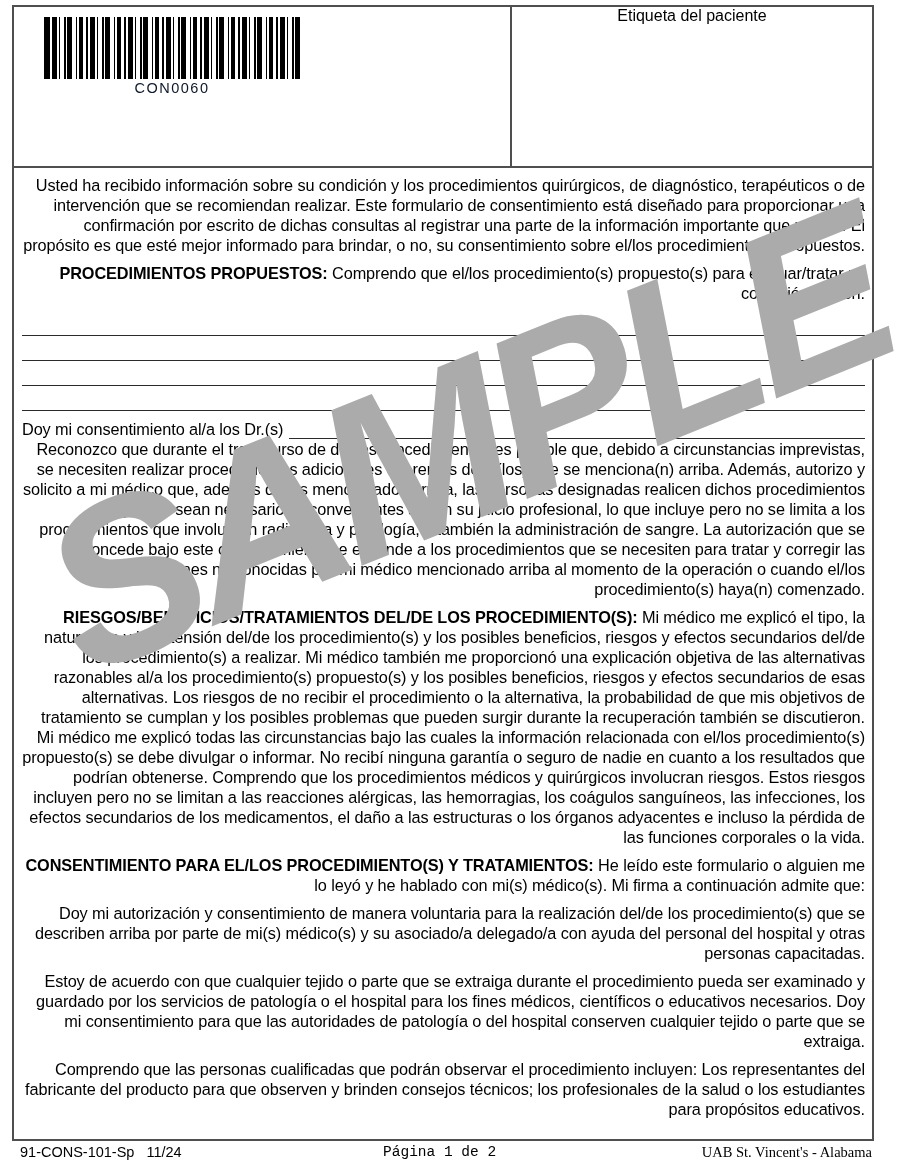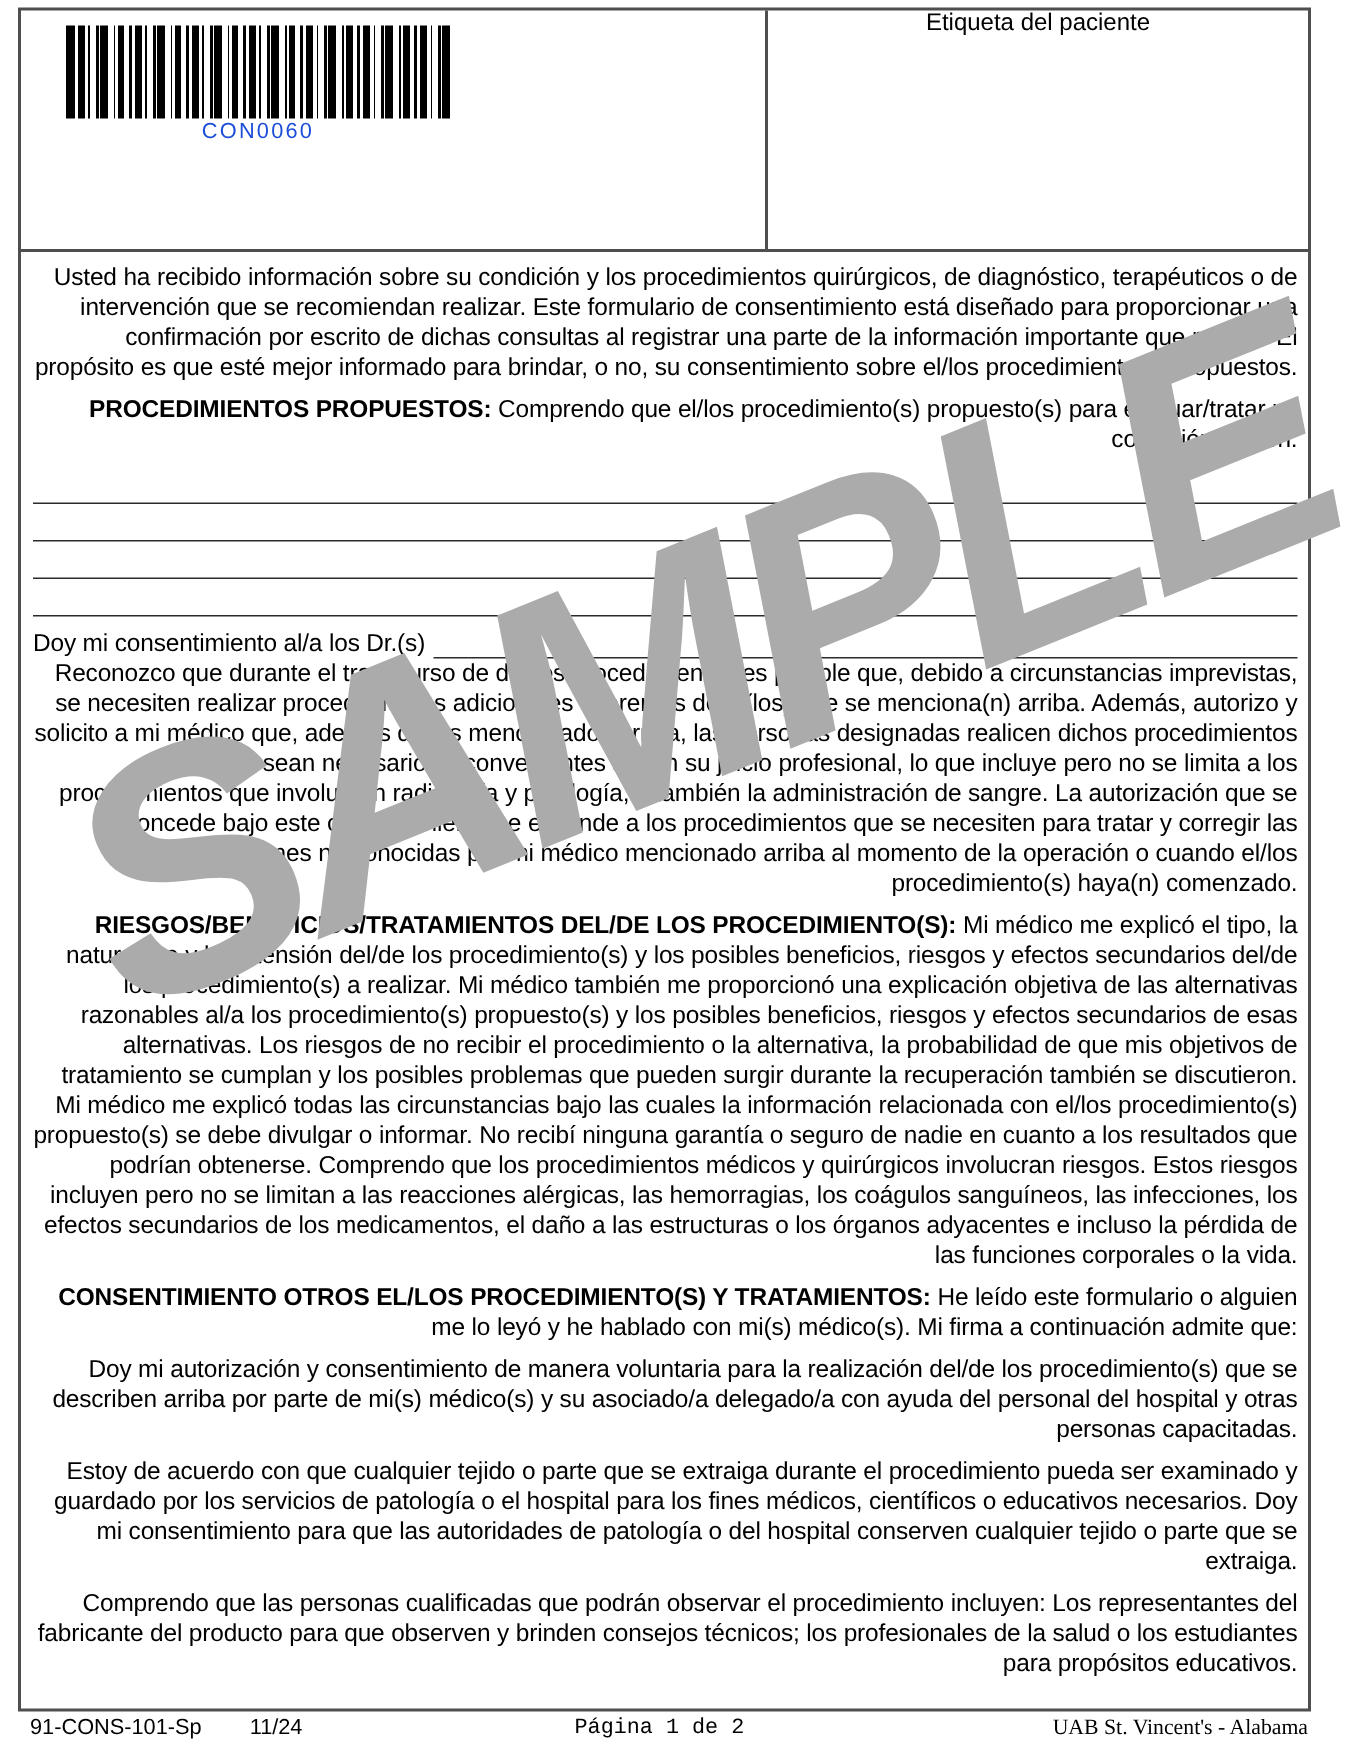--- a/index.html
+++ b/index.html
@@ -18,21 +18,21 @@
     font-size:16px;padding-bottom:14px;box-sizing:border-box;
   }
   .barcode{
     width:256px;height:62px;margin-left:20px;
     border-left:4px solid #000;border-right:4px solid #000;box-sizing:border-box;
     background:repeating-linear-gradient(90deg,
       #000 0 2px,#fff 2px 4px,#000 4px 9px,#fff 9px 11px,#000 11px 12px,
       #fff 12px 16px,#000 16px 18px,#fff 18px 19px,#000 19px 24px,#fff 24px 28px,
       #000 28px 29px,#fff 29px 31px,#000 31px 35px,#fff 35px 38px);
   }
-  .barcode-label{width:264px;margin-left:16px;text-align:center;font-size:14.5px;color:#1d4ed8;
+  .barcode-label{width:264px;margin-left:16px;text-align:center;font-size:14.5px;color:#0f172a;
     letter-spacing:1.5px;margin-top:1px;}
   .doc-title{margin-top:6px;font-weight:bold;font-size:13.8px;line-height:20.5px;letter-spacing:-0.1px;}
   .body-text{
     padding:7px 7px 0 8px;font-size:16.3px;line-height:20px;letter-spacing:-0.1px;
     height:973px;overflow:hidden;box-sizing:border-box;text-align:right;
   }
   .para{margin:0 0 8px 0;}
   .bold{font-weight:bold;}
   .write-lines{margin:4px 0 8px 0;}
   .write-line{height:24px;border-bottom:1.5px solid #2b2b2b;}
@@ -42,21 +42,21 @@
     position:absolute;left:15px;top:185px;width:900px;height:510px;
     display:flex;align-items:center;justify-content:center;
     transform:rotate(-22deg);z-index:20;pointer-events:none;
     font-weight:bold;font-style:italic;font-size:226px;letter-spacing:-10px;white-space:nowrap;
   }
   .footer{
     position:absolute;left:12px;top:1144px;width:862px;box-sizing:border-box;
     padding:0 2px 0 8px;font-size:14.5px;
   }
   .footer-left{position:absolute;left:8px;top:0;}
-  .footer-rev{margin-left:32px;}
+  .footer-rev{margin-left:12px;}
   .footer-center{position:absolute;left:50%;top:0;transform:translateX(-53%);font-family:Liberation Mono, monospace;}
   .footer-right{position:absolute;right:2px;top:0;font-family:Liberation Serif, serif;}
 </style>
 </head>
 <body>
 
 <div class="frame">
 
   <div class="header">
     <div class="header-left">
@@ -91,21 +91,21 @@
       </div>
       <div>Reconozco que durante el transcurso de dichos procedimientos es posible que, debido a circunstancias imprevistas, se necesiten realizar procedimientos adicionales diferentes de el(los) que se menciona(n) arriba. Además, autorizo y solicito a mi médico que, además de los mencionados arriba, las personas designadas realicen dichos procedimientos ya que sean necesarios y convenientes según su juicio profesional, lo que incluye pero no se limita a los procedimientos que involucran radiología y patología, y también la administración de sangre. La autorización que se concede bajo este consentimiento se extiende a los procedimientos que se necesiten para tratar y corregir las condiciones no conocidas por mi médico mencionado arriba al momento de la operación o cuando el/los procedimiento(s) haya(n) comenzado.</div>
     </div>
 
     <div class="para">
       <span class="bold">RIESGOS/BENEFICIOS/TRATAMIENTOS DEL/DE LOS PROCEDIMIENTO(S):</span>
       <span>Mi médico me explicó el tipo, la naturaleza y la extensión del/de los procedimiento(s) y los posibles beneficios, riesgos y efectos secundarios del/de los procedimiento(s) a realizar. Mi médico también me proporcionó una explicación objetiva de las alternativas razonables al/a los procedimiento(s) propuesto(s) y los posibles beneficios, riesgos y efectos secundarios de esas alternativas. Los riesgos de no recibir el procedimiento o la alternativa, la probabilidad de que mis objetivos de tratamiento se cumplan y los posibles problemas que pueden surgir durante la recuperación también se discutieron. Mi médico me explicó todas las circunstancias bajo las cuales la información relacionada con el/los procedimiento(s) propuesto(s) se debe divulgar o informar. No recibí ninguna garantía o seguro de nadie en cuanto a los resultados que podrían obtenerse. Comprendo que los procedimientos médicos y quirúrgicos involucran riesgos. Estos riesgos incluyen pero no se limitan a las reacciones alérgicas, las hemorragias, los coágulos sanguíneos, las infecciones, los efectos secundarios de los medicamentos, el daño a las estructuras o los órganos adyacentes e incluso la pérdida de las funciones corporales o la vida.</span>
     </div>
 
     <div class="para">
-      <span class="bold">CONSENTIMIENTO OTROS EL/LOS PROCEDIMIENTO(S) Y TRATAMIENTOS:</span>
+      <span class="bold">CONSENTIMIENTO PARA EL/LOS PROCEDIMIENTO(S) Y TRATAMIENTOS:</span>
       <span>He leído este formulario o alguien me lo leyó y he hablado con mi(s) médico(s). Mi firma a continuación admite que:</span>
     </div>
 
     <div class="para">Doy mi autorización y consentimiento de manera voluntaria para la realización del/de los procedimiento(s) que se describen arriba por parte de mi(s) médico(s) y su asociado/a delegado/a con ayuda del personal del hospital y otras personas capacitadas.</div>
     <div class="para">Estoy de acuerdo con que cualquier tejido o parte que se extraiga durante el procedimiento pueda ser examinado y guardado por los servicios de patología o el hospital para los fines médicos, científicos o educativos necesarios. Doy mi consentimiento para que las autoridades de patología o del hospital conserven cualquier tejido o parte que se extraiga.</div>
     <div class="para">Comprendo que las personas cualificadas que podrán observar el procedimiento incluyen: Los representantes del fabricante del producto para que observen y brinden consejos técnicos; los profesionales de la salud o los estudiantes para propósitos educativos.</div>
 
   </div>
 </div>
 

